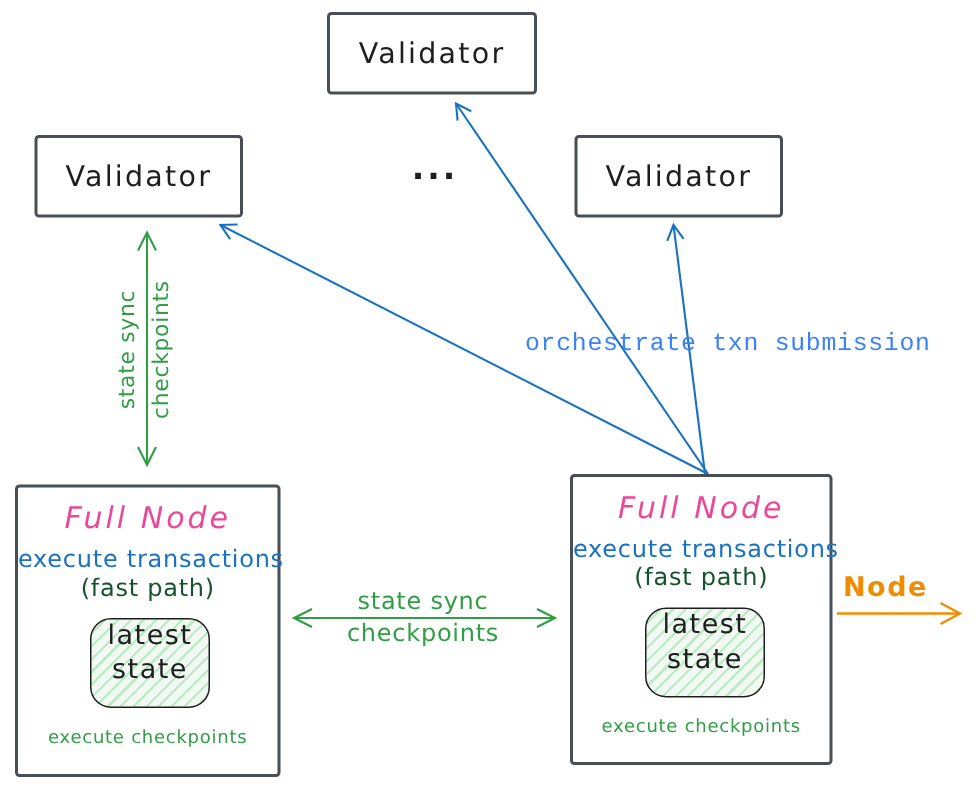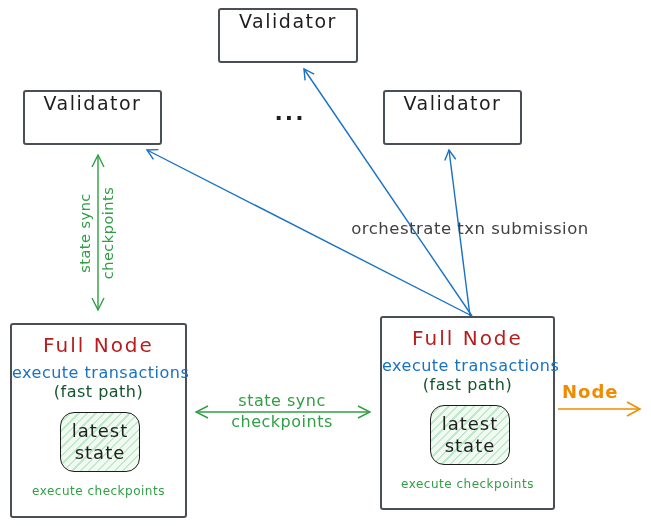--- a/index.html
+++ b/index.html
@@ -14,43 +14,43 @@
   .arrows{position:absolute;left:0;top:0;z-index:1;}
   .box{
     position:absolute;
     background:#ffffff;
     border:2px solid #4a4e55;
     border-radius:3px;
     box-sizing:border-box;
     z-index:2;
   }
   .validator{
-    display:flex;align-items:flex-start;justify-content:center;
+    display:flex;align-items:center;justify-content:center;
     font-size:19px;letter-spacing:1.5px;color:#1e1e1e;
   }
   .fullnode{z-index:2;}
   .fn-line{position:absolute;left:0;width:100%;text-align:center;white-space:nowrap;}
-  .fn-title{top:8px;font-size:20px;letter-spacing:2px;color:#b91c1c;}
+  .fn-title{top:8px;font-size:20px;letter-spacing:2px;color:#ec4899;font-style:italic;}
   .fn-blue1{top:38px;font-size:16px;letter-spacing:0.5px;color:#1971c2;}
   .fn-blue2{top:57px;font-size:16px;letter-spacing:0.5px;color:#14532d;}
   .fn-footer{top:159px;font-size:12px;letter-spacing:0.5px;color:#2f9e44;}
   .state-box{
     position:absolute;left:48px;top:87px;width:80px;height:60px;
     border:1.8px solid #1e1e1e;border-radius:14px;
     box-sizing:border-box;
     background-color:#f0faf2;
     background-image:repeating-linear-gradient(135deg,
       rgba(64,192,87,0.28) 0px, rgba(64,192,87,0.28) 1.5px,
       transparent 1.5px, transparent 6px);
-    display:flex;flex-direction:column;align-items:center;justify-content:center;
+    display:flex;flex-direction:column;align-items:center;justify-content:flex-start;
     font-size:18px;line-height:1.25;letter-spacing:1px;color:#1e1e1e;
   }
   .lbl{position:absolute;white-space:nowrap;text-align:center;z-index:3;}
   .ellipsis{left:272px;top:100px;width:36px;font-size:22px;font-weight:bold;letter-spacing:2px;color:#1e1e1e;}
-  .orchestrate{left:350px;top:219px;width:240px;font-size:16.5px;letter-spacing:0.5px;color:#404040;}
+  .orchestrate{left:350px;top:219px;width:240px;font-size:16.5px;letter-spacing:0.5px;color:#3b82f6;font-family:Liberation Mono, monospace;}
   .rpcs{left:562px;top:381px;width:54px;font-size:18px;font-weight:bold;letter-spacing:1px;color:#f08c00;}
   .green-lbl{color:#2f9e44;font-size:16px;letter-spacing:0.5px;}
   .mid-top{left:222px;top:391px;width:120px;}
   .mid-bottom{left:222px;top:412px;width:120px;}
   .v-lbl{
     position:absolute;width:120px;height:18px;z-index:3;
     color:#2f9e44;font-size:14.5px;letter-spacing:0.5px;text-align:center;white-space:nowrap;
     transform:rotate(-90deg);
   }
   .v-left{left:26px;top:224px;}

